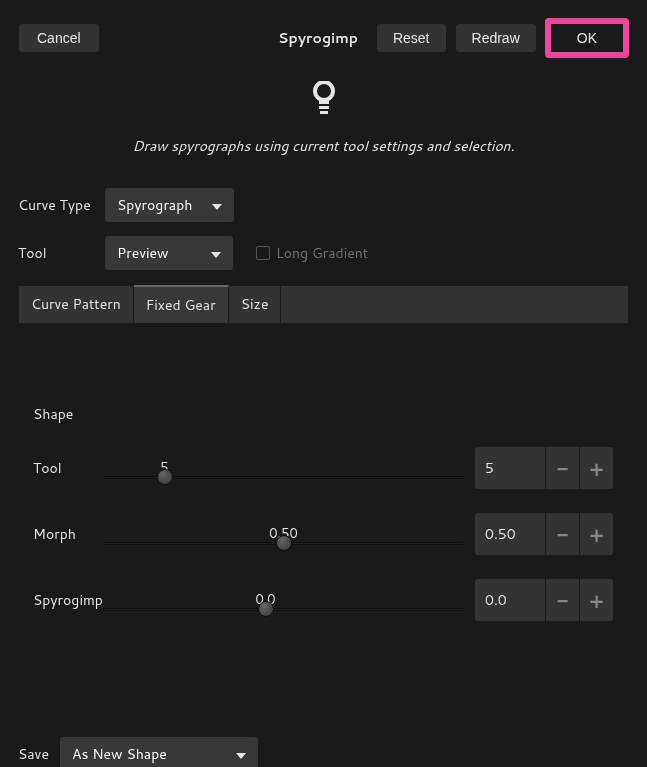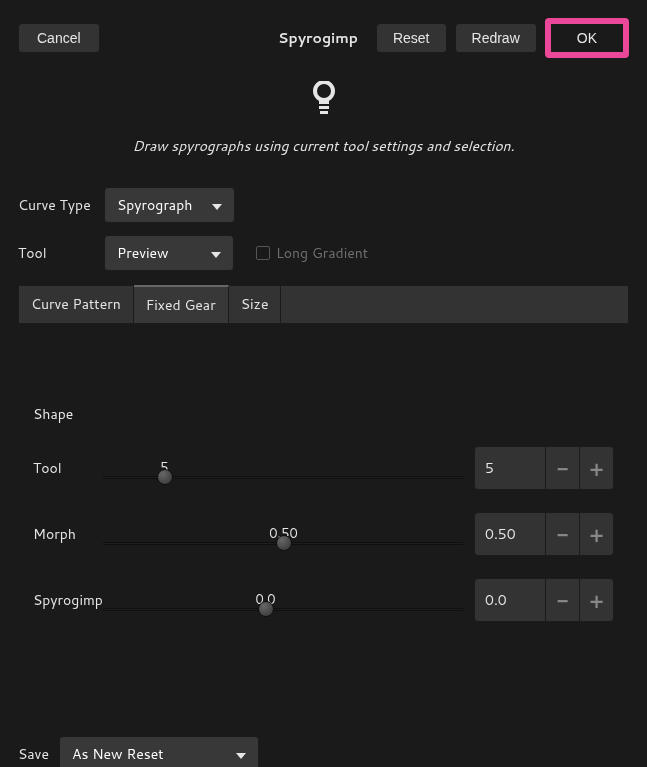--- a/index.html
+++ b/index.html
@@ -259,21 +259,21 @@
           <div class="spin-btn">+</div>
         </div>
       </div>
 
     </div>
   </div>
 
   <div class="save-row">
     <div>Save</div>
     <div class="select" style="min-width:200px">
-      <span>As New Reset</span>
+      <span>As New Shape</span>
       <span class="chev">
         <svg class="chev-svg" width="10" height="6" viewBox="0 0 10 6">
             <path d="M0 0 L5 6 L10 0 Z"></path>
           </svg>
       </span>
     </div>
   </div>
 
 </div>
 

